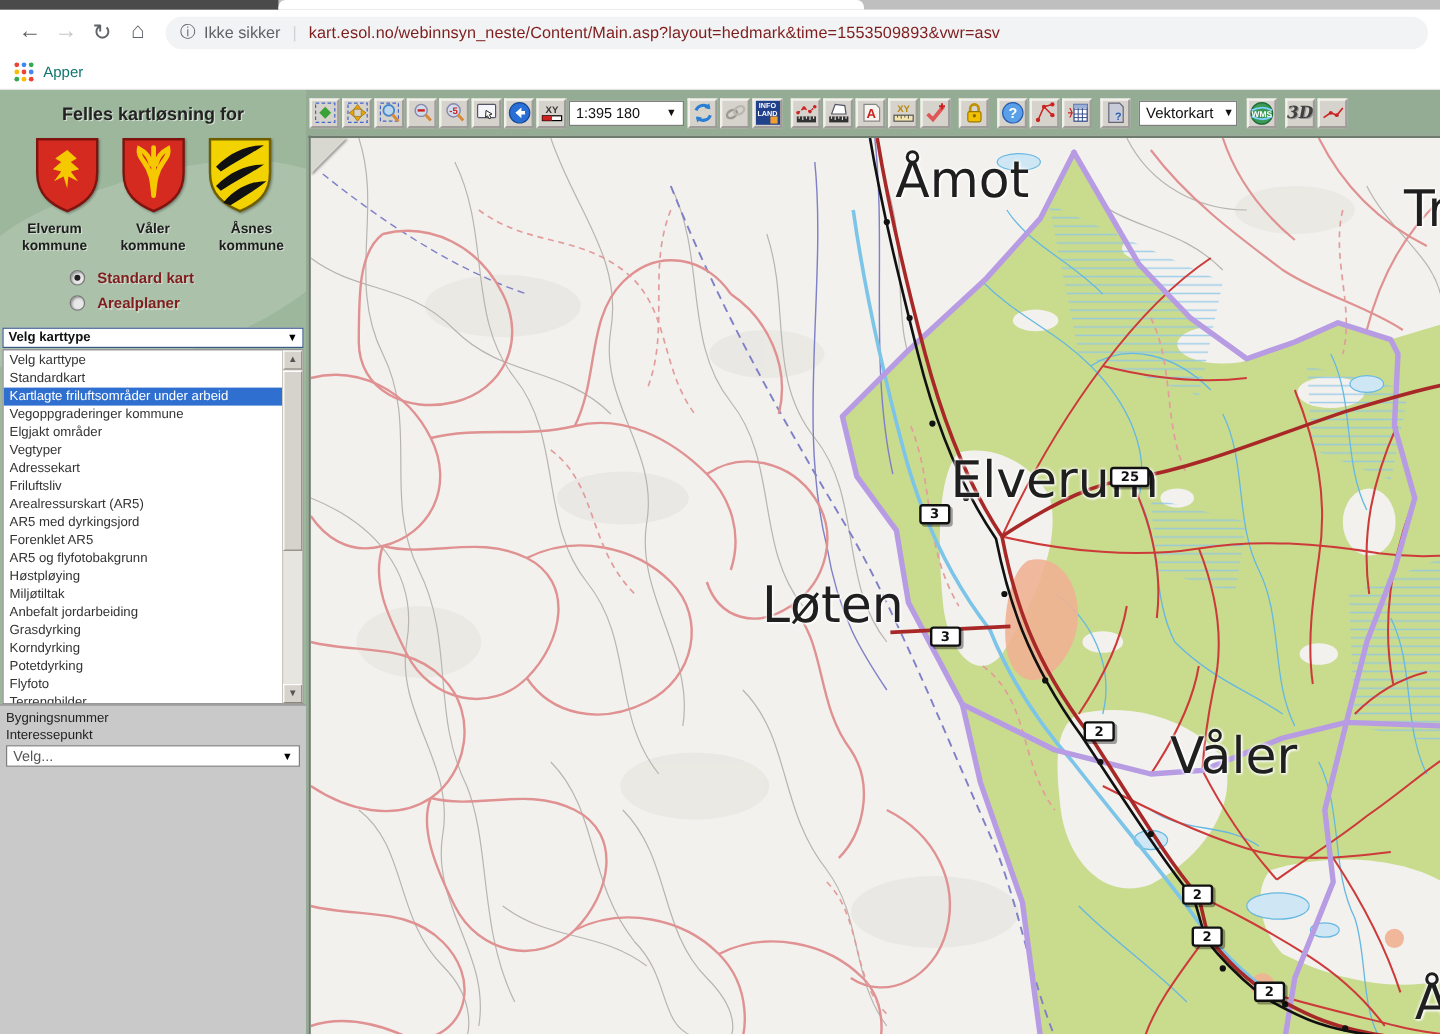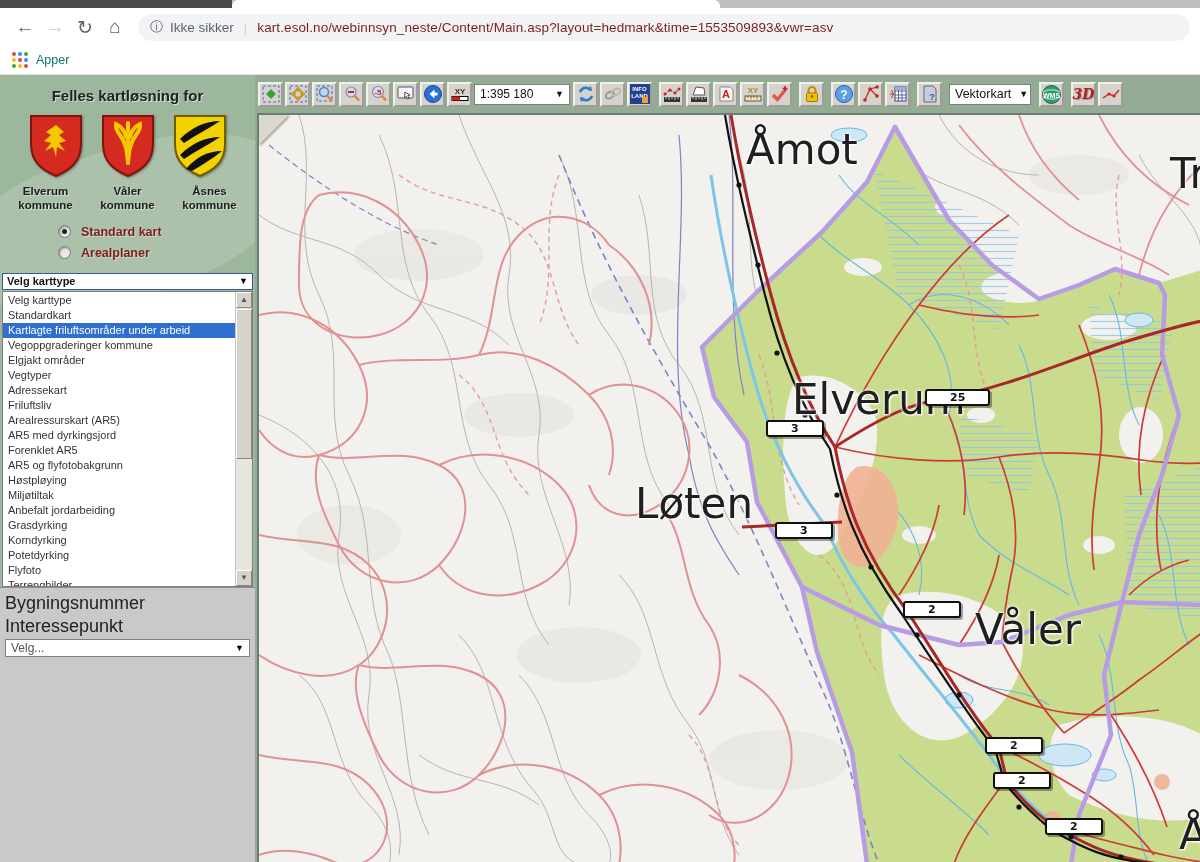--- a/index.html
+++ b/index.html
@@ -40,21 +40,21 @@
   .kart-select .arr { font-size:9px; color:#000; }
   .listbox { position:relative; margin:1px 2px 0 2px; height:296px; background:#fff; border:1px solid #7f7f7f; overflow:hidden; }
   .listbox .items { position:absolute; left:0; top:1px; right:17px; }
   .li { font-size:11px; color:#333; padding:1.5px 0 1.5px 5px; white-space:nowrap; cursor:pointer; }
   .li.selected { background:#2e6fd0; color:#fff; }
   .vscroll { position:absolute; right:0; top:0; bottom:0; width:17px; background:#e7e5e0; border-left:1px solid #c9c6c0; }
   .vbtn { height:16px; background:#d6d3cc; border:1px solid #fff; border-right-color:#8a877f; border-bottom-color:#8a877f; font-size:8px; color:#555; text-align:center; line-height:14px; cursor:pointer; }
   .vbtn.down { position:absolute; bottom:0; left:0; right:0; }
   .vthumb { position:absolute; top:17px; left:0; right:0; height:150px; background:#d6d3cc; border:1px solid #fff; border-right-color:#8a877f; border-bottom-color:#8a877f; cursor:grab; }
   .search-panel { position:relative; flex:1; background:#c9c9c9; border-top:1px solid #8d8d8d; padding:5px 5px 0 5px; }
-  .sp-label { font-size:18px; color:#222; margin-bottom:2px; }
+  .sp-label { font-size:11px; color:#222; margin-bottom:2px; }
   .sp-row { display:flex; gap:4px; margin-bottom:5px; }
   .sp-input { flex:1; height:19px; border:1px solid #7f7f7f; background:#fff; font-size:12px; padding:0 3px; }
   .sok-btn { width:38px; height:21px; background:#92aa84; border:2px outset #cfdcc2; font-size:12.5px; color:#111; cursor:pointer; }
   .sp-select { width:100%; height:18px; background:#fff; border:1px solid #7f7f7f; display:flex; align-items:center; justify-content:space-between; padding:0 5px; font-size:12px; color:#555; cursor:pointer; }
   .sp-select .arr { color:#000; font-size:9px; }
 
   
   .main { flex:1; display:flex; flex-direction:column; background:#94ab94; overflow:hidden; }
   .toolbar { height:38px; display:flex; align-items:center; padding:0 0 0 3px; overflow:hidden; }
   .tbtn { width:25px; height:25px; flex:0 0 25px; background:#d6d3cc; border:2px outset #f2f0ea; margin-right:2px; display:flex; align-items:center; justify-content:center; cursor:pointer; }
@@ -62,21 +62,21 @@
   .tgap { width:5px; flex:0 0 5px; }
   .combo { height:21px; background:#fff; border:1px solid #7f7f7f; display:flex; align-items:center; justify-content:space-between; padding:0 5px; font-size:12px; color:#111; margin-right:3px; cursor:pointer; }
   .combo .arr { font-size:9px; margin-left:8px; }
   .combo.scale { width:96px; }
   .combo.maptype { width:82px; font-size:12.5px; }
 
   .map-wrap { flex:1; position:relative; margin-left:2px; border-top:2px solid #6d7d6d; border-left:2px solid #6d7d6d; background:#f2f1ee; overflow:hidden; cursor:crosshair; }
   .corner-fold { position:absolute; left:0; top:0; width:0; height:0; border-top:30px solid #d8d7d0; border-right:30px solid transparent; z-index:30; filter:drop-shadow(1px 1px 1px rgba(0,0,0,.4)); }
   .map-svg { position:absolute; left:0; top:0; }
   .map-label { position:absolute; font-family:"DejaVu Sans", sans-serif; font-size:42px; color:#1f1f1f; white-space:nowrap; text-shadow:0 0 3px #fff, 0 0 3px #fff, 1px 1px 2px #fff; z-index:10; pointer-events:none; }
-  .road-badge { position:absolute; background:#fff; border:2px solid #111; border-radius:3px; font-family:"DejaVu Sans", sans-serif; font-weight:bold; font-size:11px; color:#111; padding:0 23px; line-height:13px; box-shadow:2px 2px 0 rgba(0,0,0,.35); z-index:11; }
+  .road-badge { position:absolute; background:#fff; border:2px solid #111; border-radius:3px; font-family:"DejaVu Sans", sans-serif; font-weight:bold; font-size:11px; color:#111; padding:0 7px; line-height:13px; box-shadow:2px 2px 0 rgba(0,0,0,.35); z-index:11; }
 </style>
 </head>
 <body>
 
 <div class="tabstrip">
   <div class="dark"></div>
   <div class="active-tab"></div>
 </div>
 
 <div class="addr-row">
@@ -367,21 +367,21 @@
       <div class="tgap"></div>
       <div class="tbtn">
           <svg width="21" height="21" viewBox="0 0 21 21">
             <circle cx="10.5" cy="10.5" r="9" fill="#3a9a55" stroke="#1e6a36"></circle>
             <path d="M2,8 C8,5 14,5 19,8 M2,13 C8,16 14,16 19,13" stroke="#7fd0ff" stroke-width="1.6" fill="none"></path>
             <text x="10.5" y="13.5" font-size="7" font-weight="bold" fill="#fff" text-anchor="middle">WMS</text>
           </svg>
         </div>
       <div class="tgap"></div>
       <div class="tbtn">
-          <span style="font-family:'DejaVu Serif',serif;font-size:14px;font-weight:bold;font-style:italic;color:#b91c1c;text-shadow:1px 1px 0 #999;">3D</span>
+          <span style="font-family:'DejaVu Serif',serif;font-size:14px;font-weight:bold;font-style:italic;color:#404040;text-shadow:1px 1px 0 #999;">3D</span>
         </div>
       <div class="tbtn">
           <svg width="20" height="20" viewBox="0 0 20 20">
             <path d="M2,14 L8,10 L13,12 L18,6" fill="none" stroke="#cc2222" stroke-width="1.4"></path>
             <circle cx="8" cy="10" r="1.6" fill="#cc2222"></circle>
             <circle cx="13" cy="12" r="1.6" fill="#cc2222"></circle>
           </svg>
         </div>
     </div>
 

